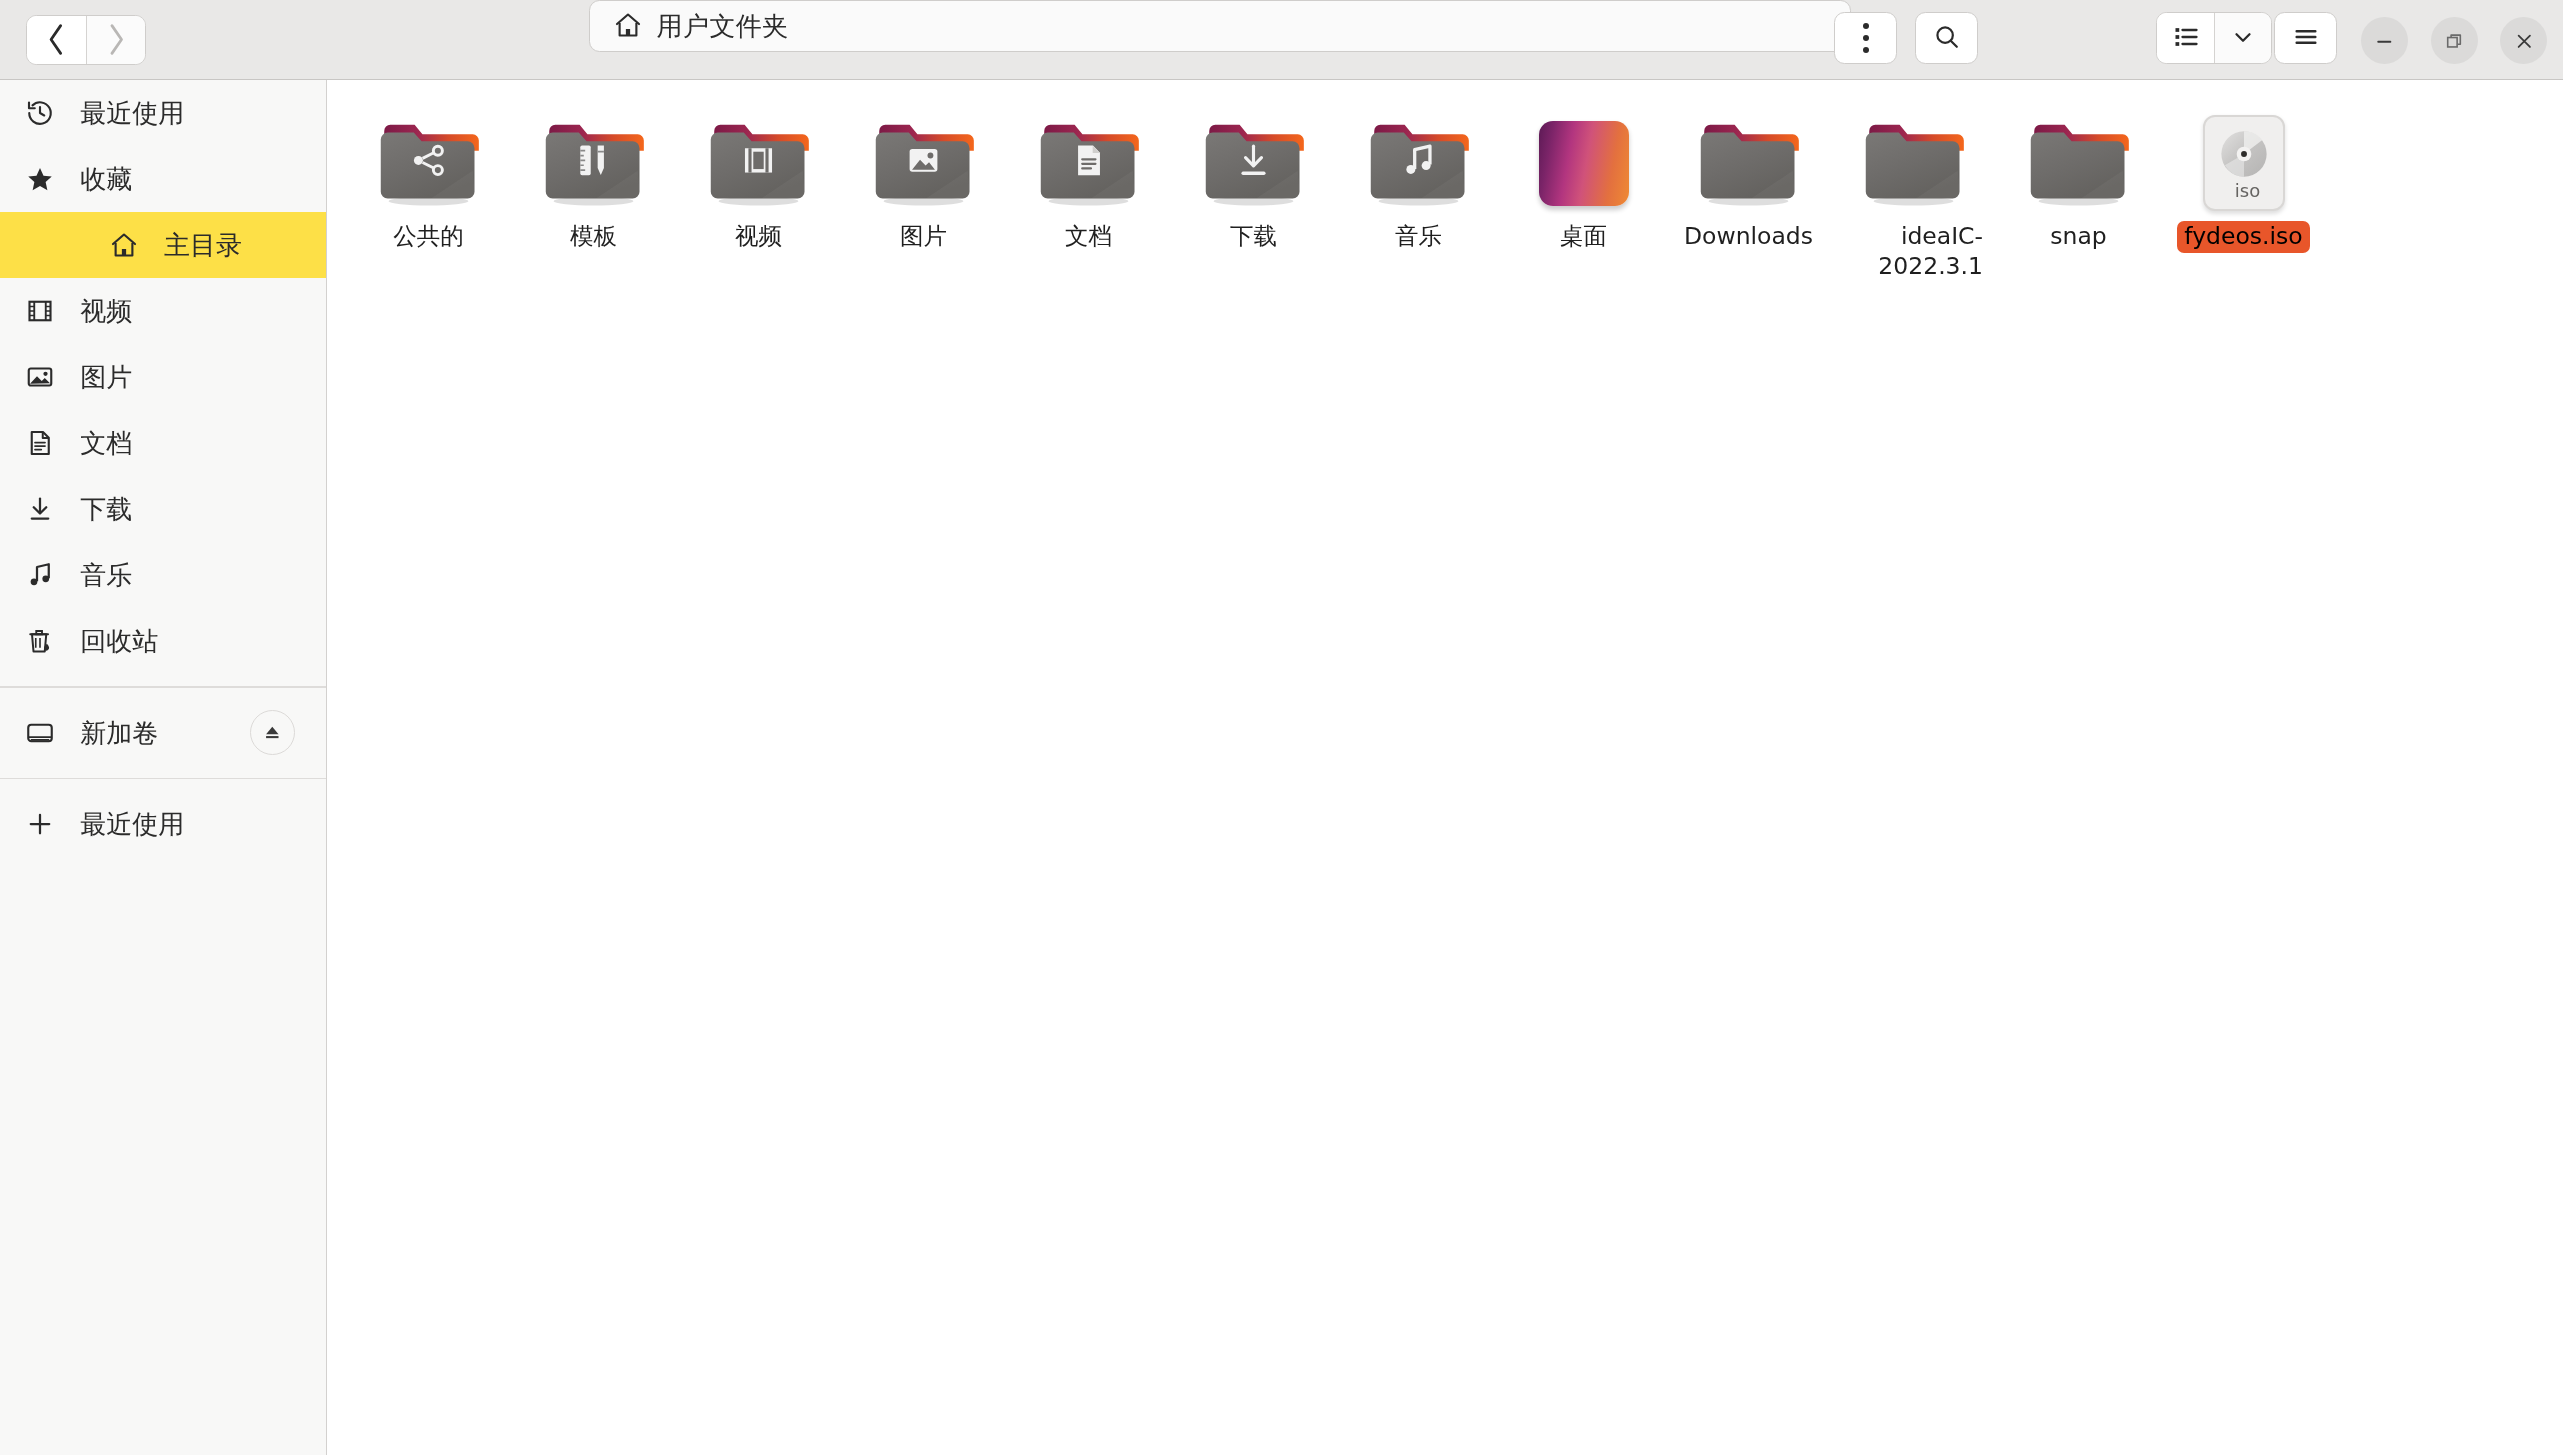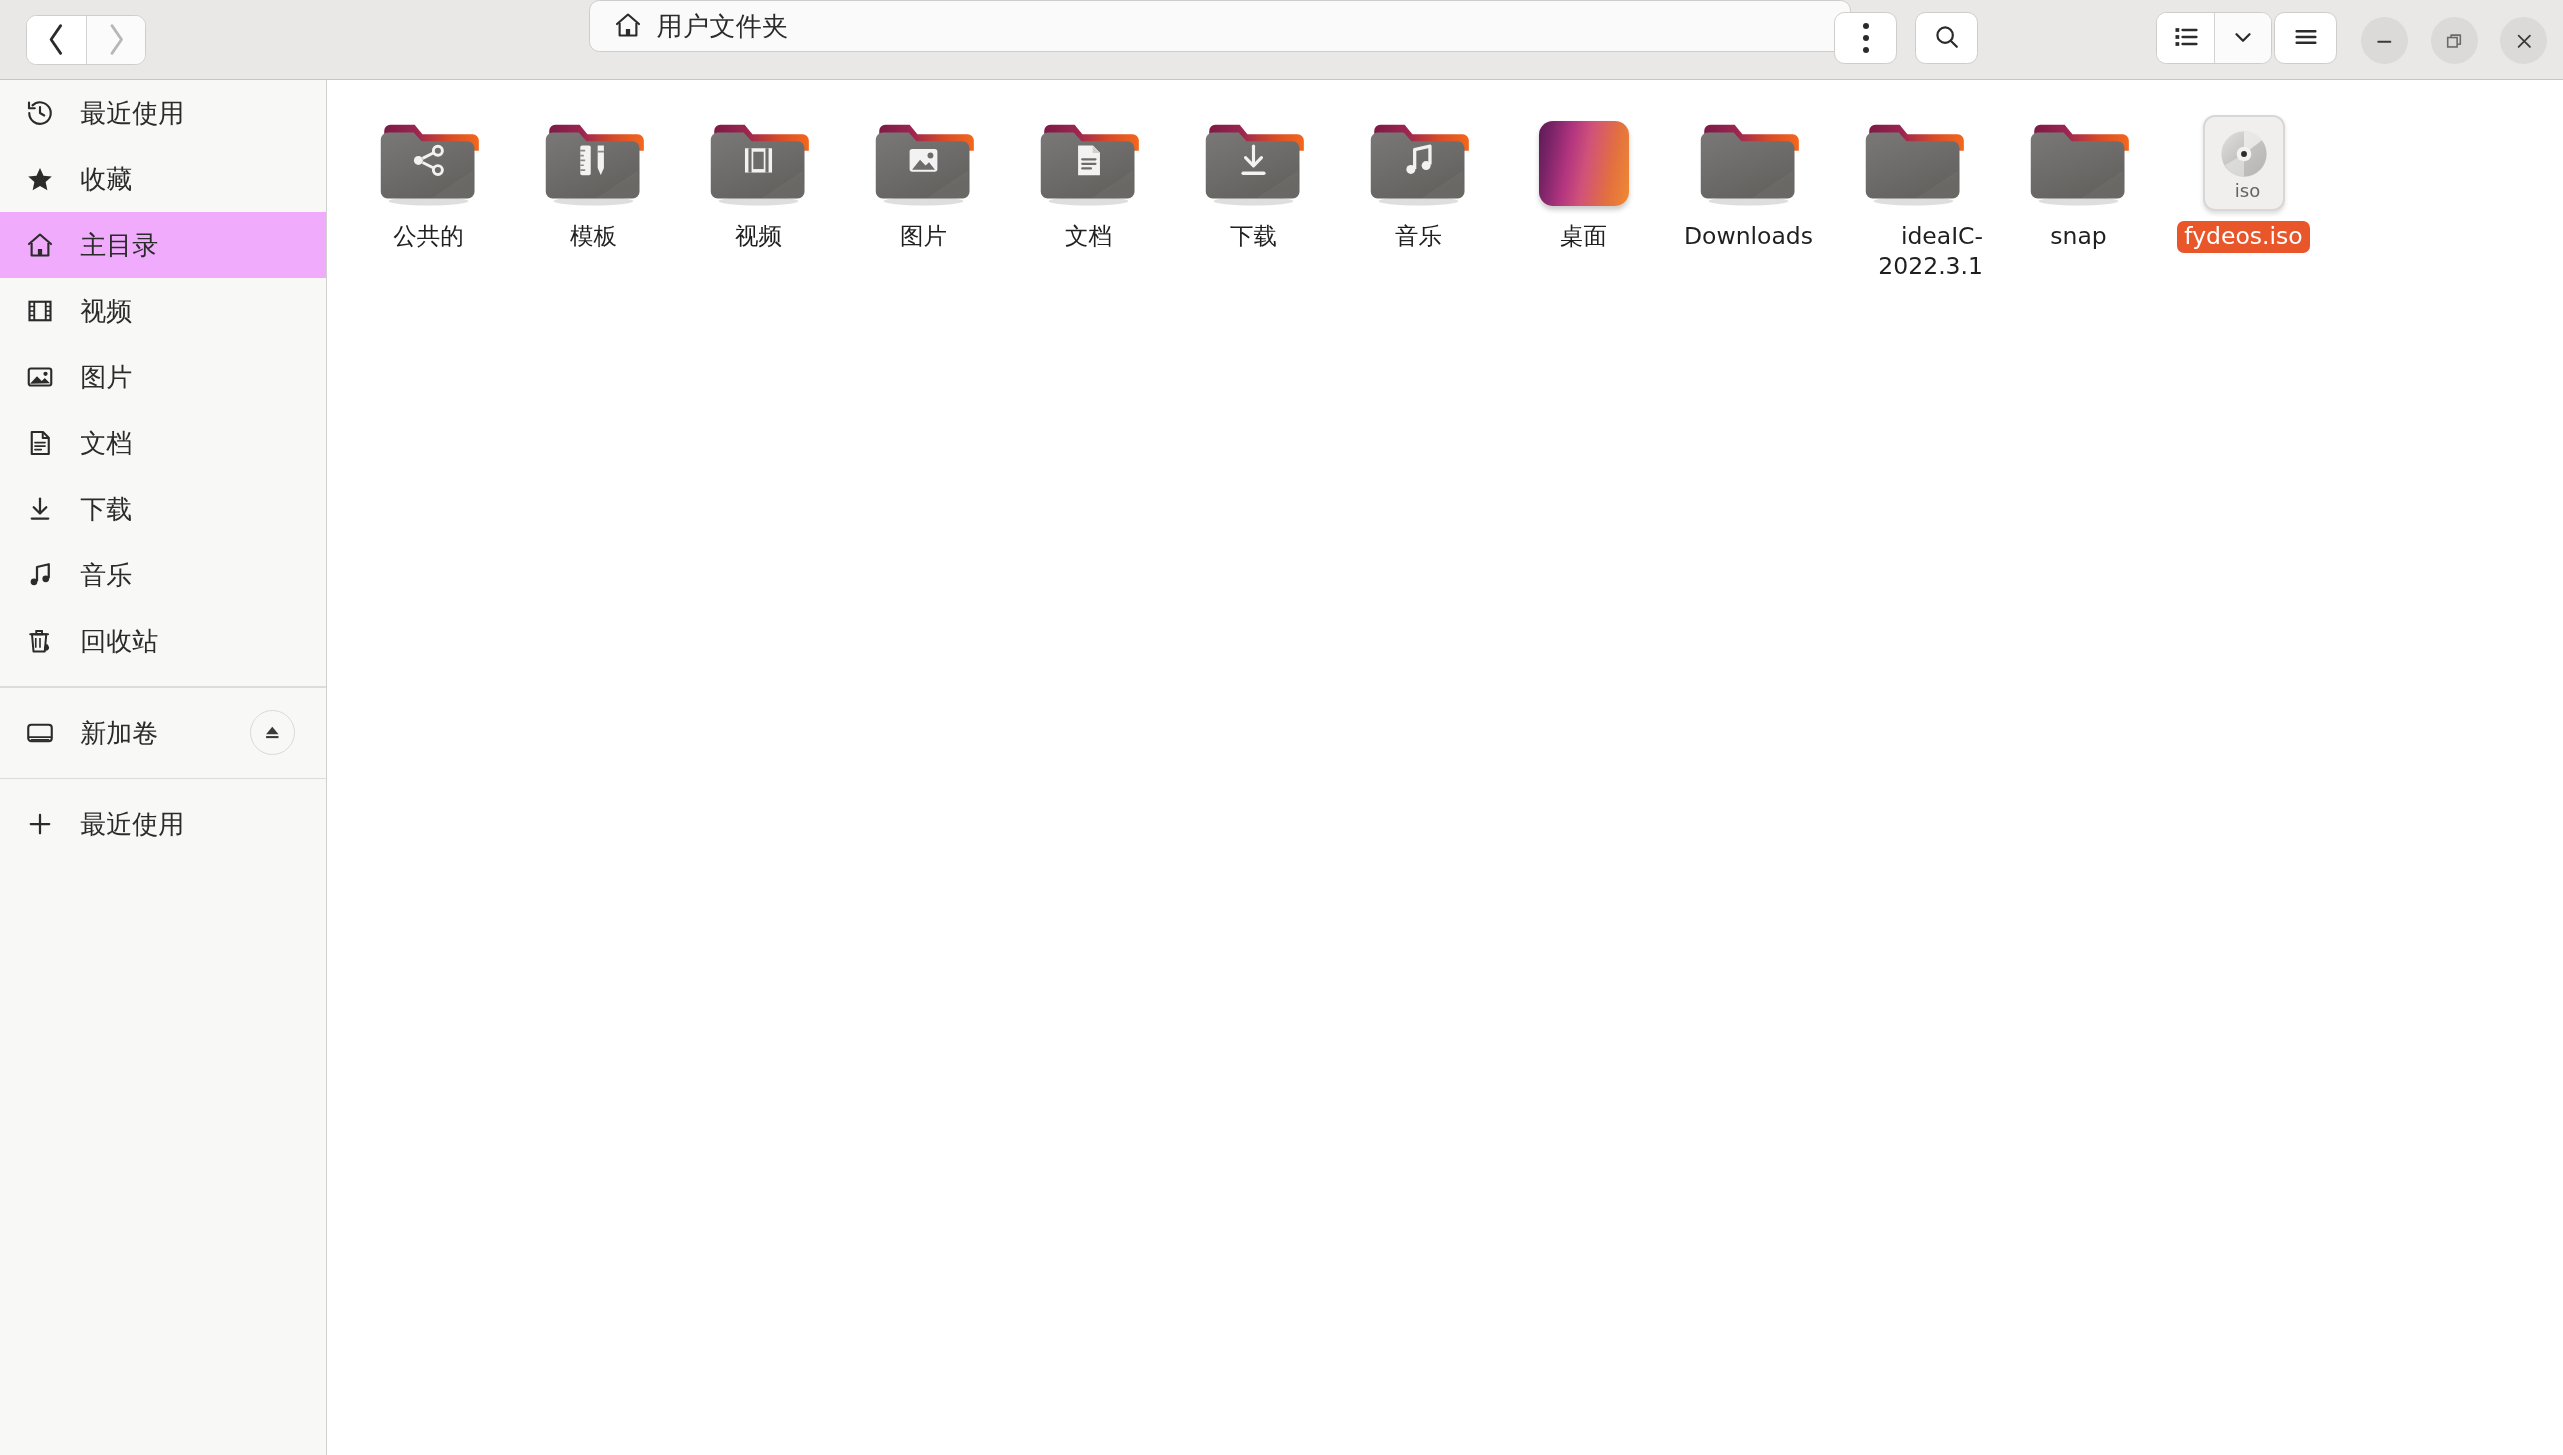--- a/index.html
+++ b/index.html
@@ -190,21 +190,21 @@
   }
   .sbitem {
     height: 66px;
     display: flex;
     align-items: center;
     padding-left: 22.6px;
     gap: 22.6px;
     cursor: pointer;
     position: relative;
   }
-  .sbitem.selected { background: #f0abfc; }
+  .sbitem.selected { background: #fde047; justify-content: center; }
   .sbitem .sbico {
     width: 35px;
     height: 35px;
     display: flex;
     align-items: center;
     justify-content: center;
     flex: 0 0 auto;
   }
   .sbitem .sblabel {
     font-size: 26px;
@@ -267,21 +267,21 @@
     line-height: 1.24;
     color: #1f1f1f;
     text-align: right;
     max-width: 153px;
     word-break: break-word;
     padding: 1.7px 7px;
     border-radius: 7px;
   }
   .gitem.selected .glabel {
     background: #e8562a;
-    color: #ffffff;
+    color: #000000;
   }
 
   
   .isocard {
     width: 82px;
     height: 96px;
     background: #f0efee;
     border: 2.6px solid #d9d7d5;
     border-radius: 12px;
     display: flex;

